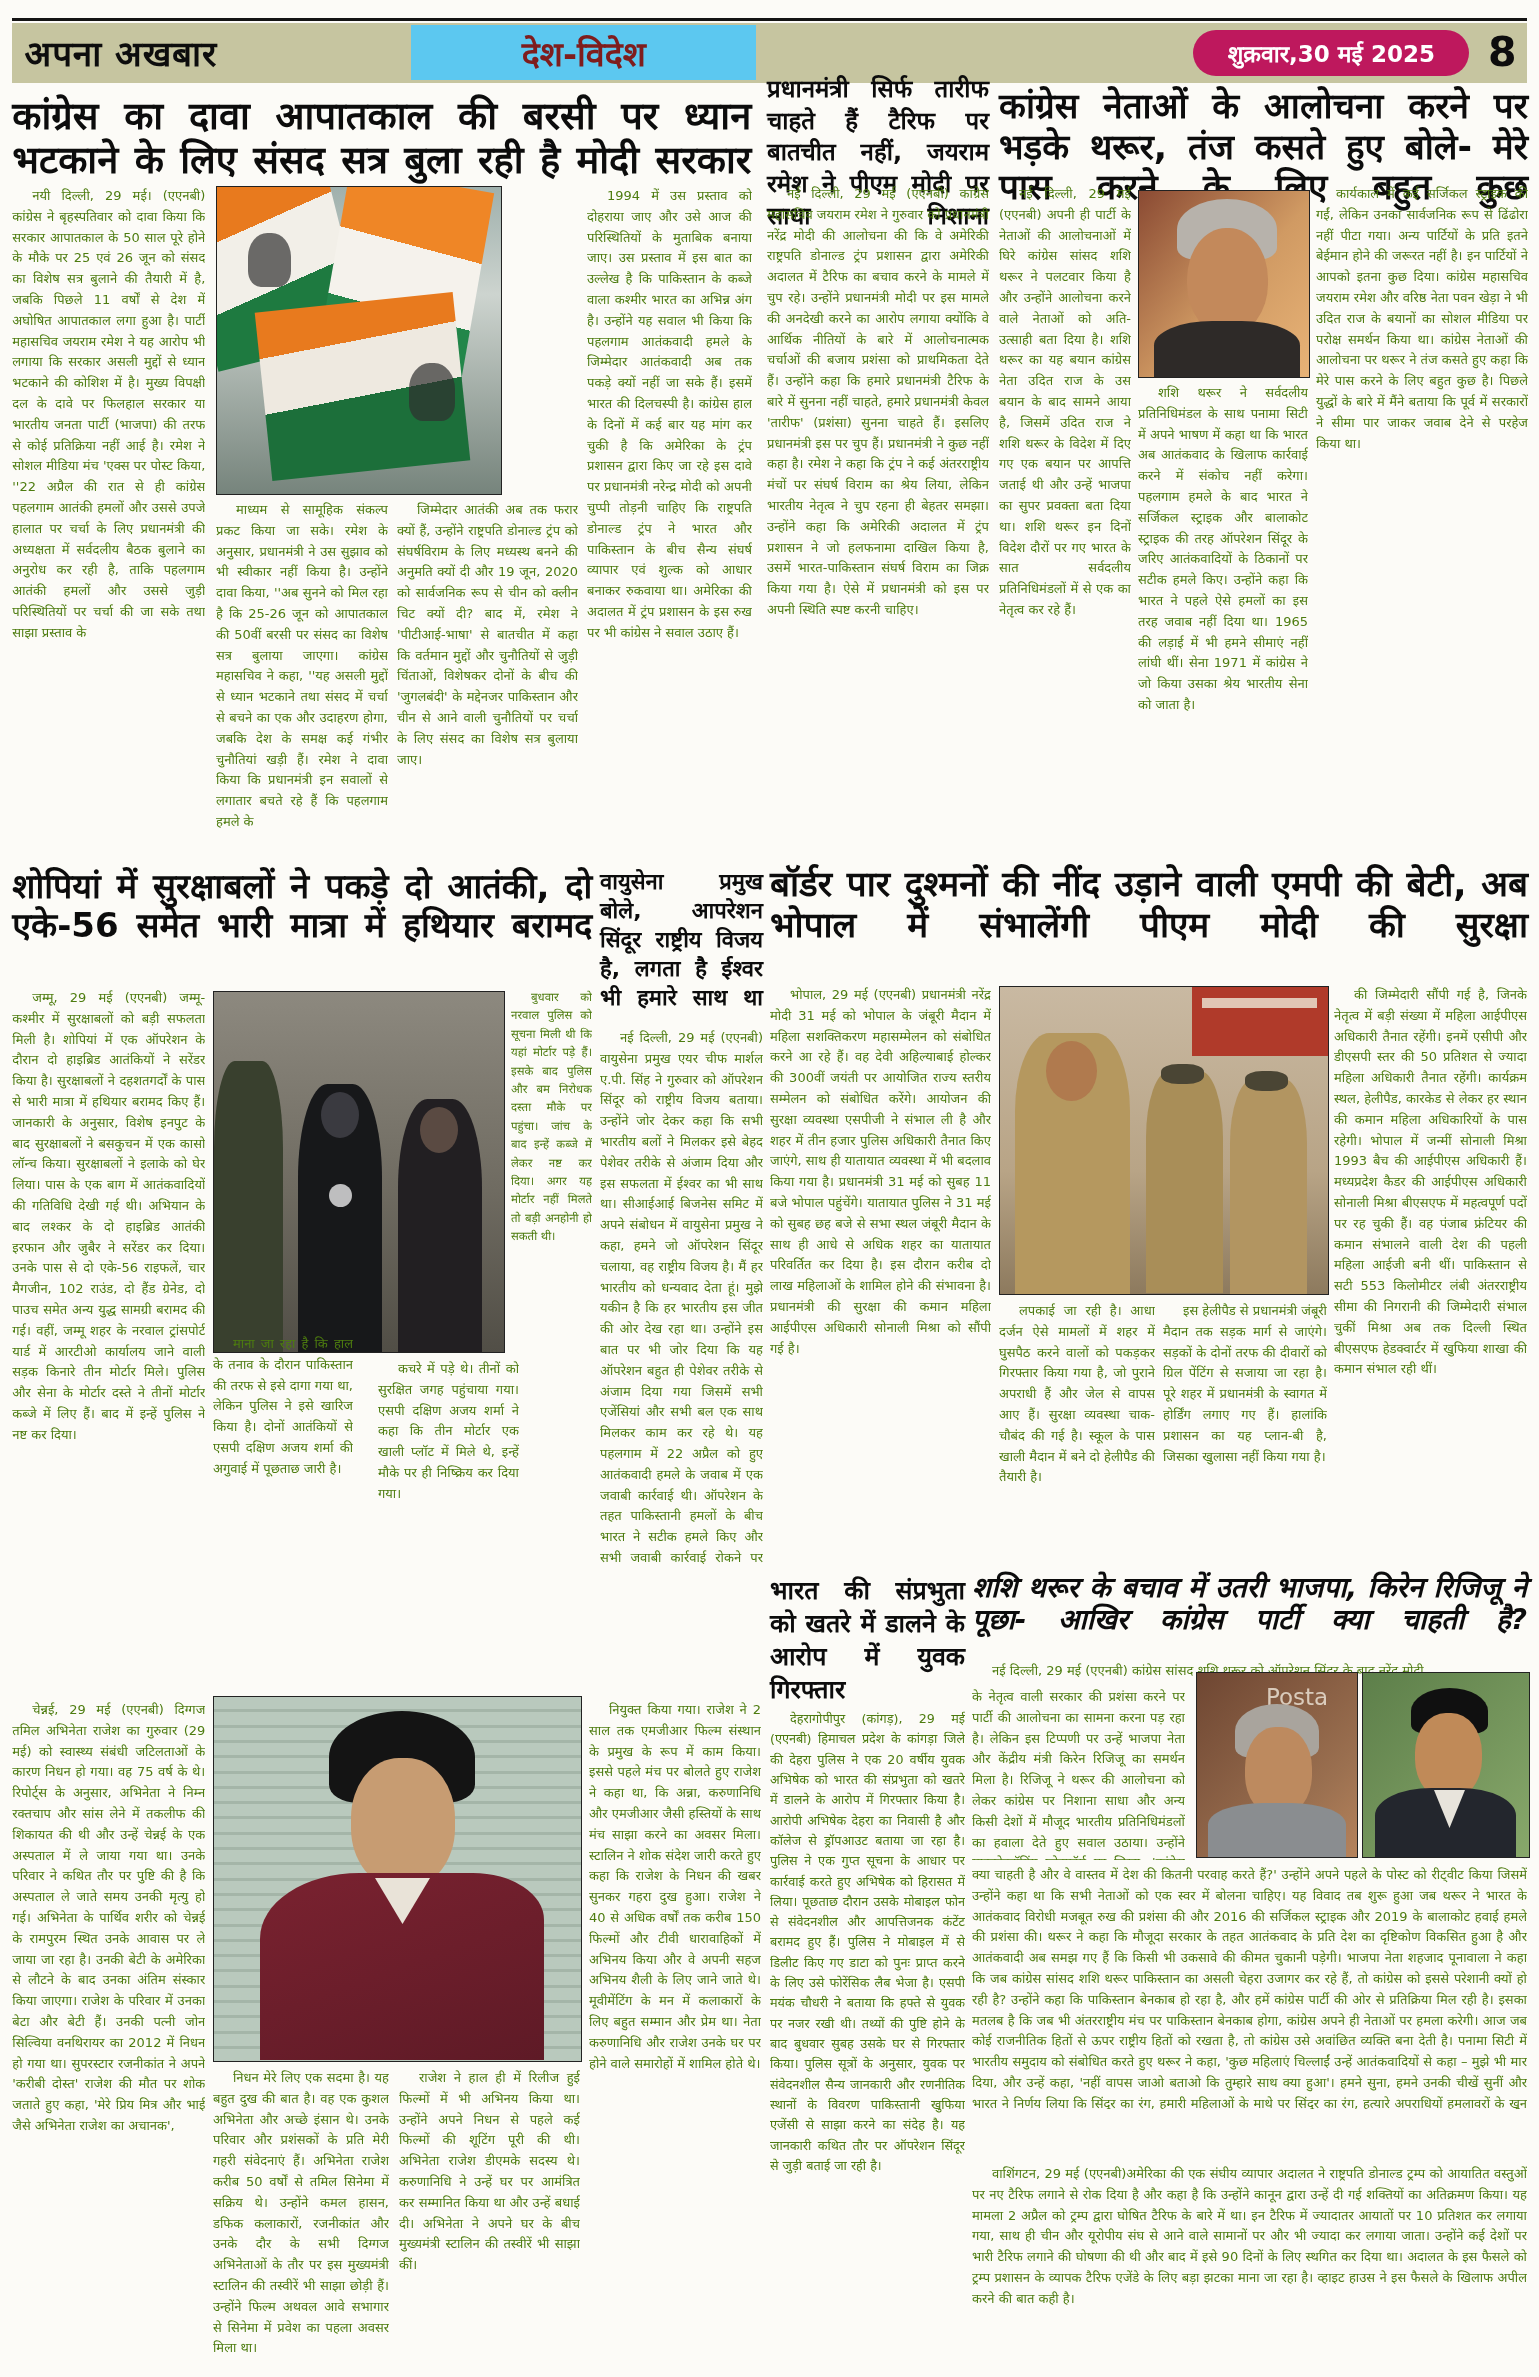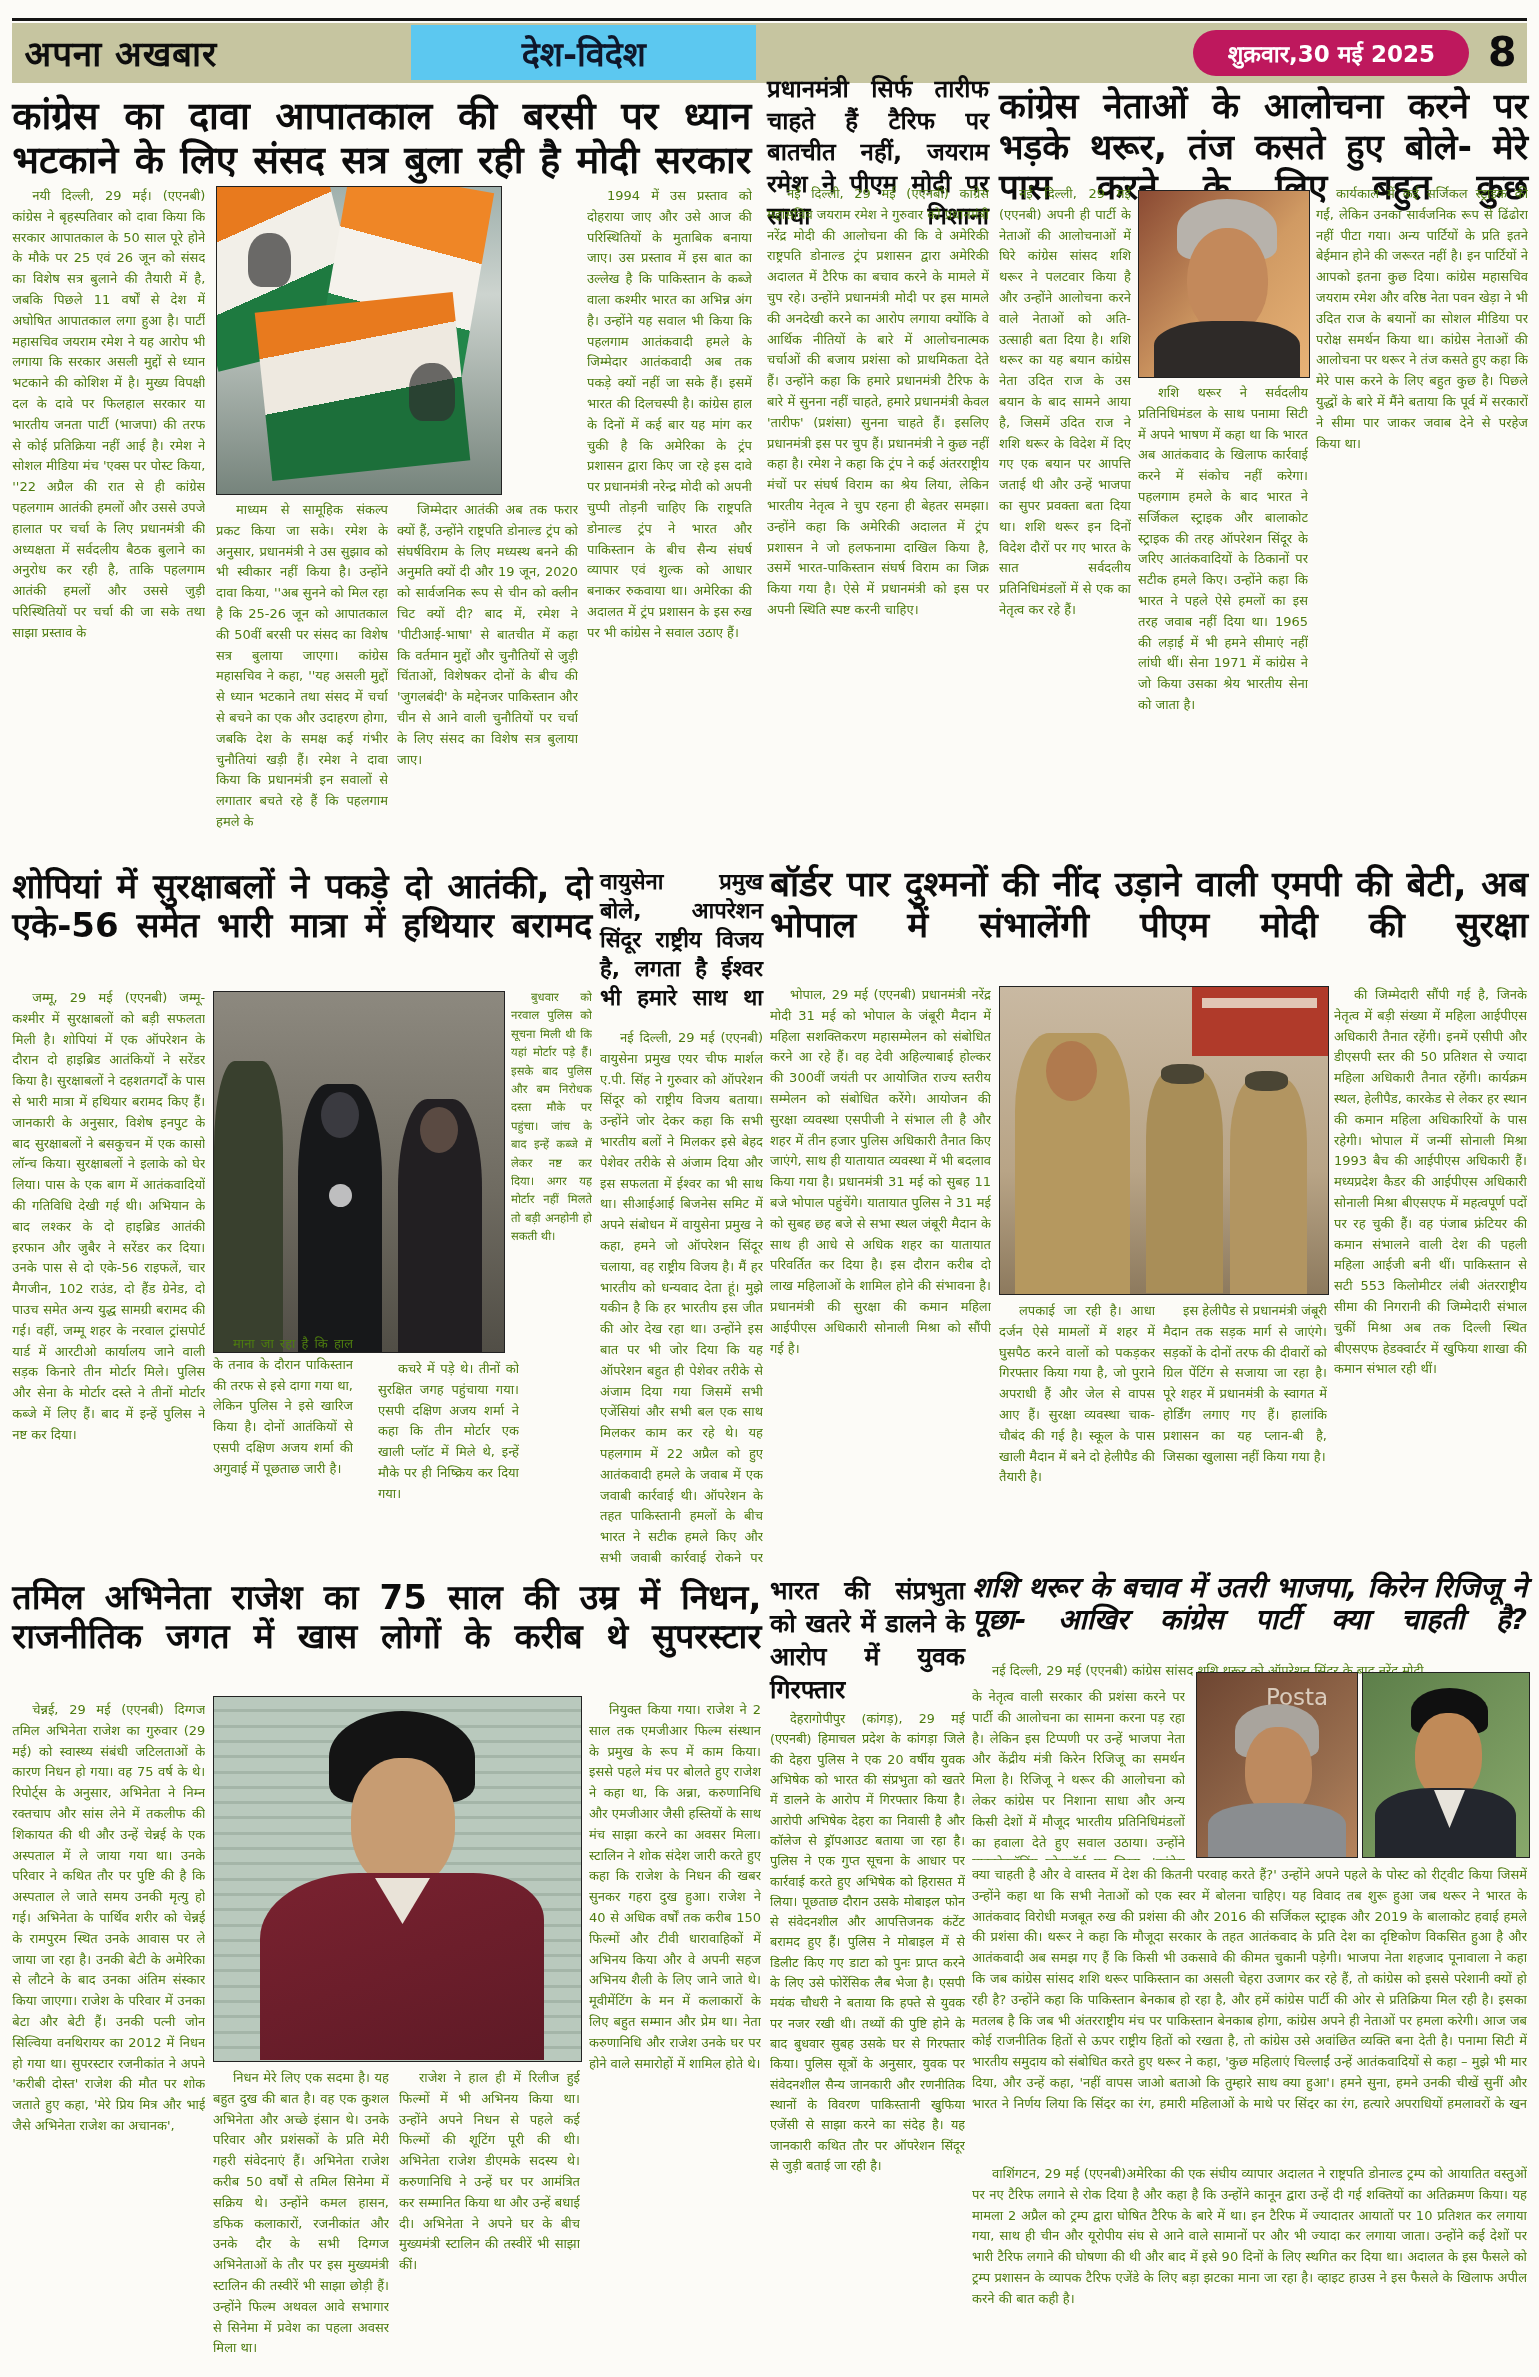--- a/index.html
+++ b/index.html
@@ -5,21 +5,21 @@
   html,body{margin:0;padding:0;background:#e8e8e4;}
   .page{
     position:relative;width:1540px;height:2377px;background:#fcfbf7;
     font-family:"DejaVu Sans",sans-serif;color:#1b1b1b;overflow:hidden;
   }
   
   .top-rule{position:absolute;left:12.3px;top:18.4px;width:1515px;height:3.1px;background:#141414;}
   .masthead{position:absolute;left:12.3px;top:23px;width:1515px;height:60px;background:#c6c5a0;}
   .paper-name{position:absolute;left:12.3px;top:6.1px;font-size:35px;font-weight:800;color:#0d0d0d;letter-spacing:0.8px;}
   .section-box{position:absolute;left:399px;top:2.3px;width:345px;height:55px;background:#5cc8f0;
-    display:flex;align-items:center;justify-content:center;font-size:34px;font-weight:800;color:#0f172a;}
+    display:flex;align-items:center;justify-content:center;font-size:34px;font-weight:800;color:#7f1d1d;}
   .date-pill{position:absolute;left:1181px;top:7px;width:276px;height:46px;border-radius:23px;background:#be185d;
     display:flex;align-items:center;justify-content:center;color:#ffffff;font-size:23px;font-weight:700;}
   .page-num{position:absolute;right:10.7px;top:4.6px;font-size:41px;font-weight:800;color:#0d0d0d;}
   
   .hl{position:absolute;font-weight:800;color:#0c0c0c;text-align:justify;text-align-last:justify;line-height:1.16;}
   .hl-light{font-weight:700;line-height:1.32;}
   .col{position:absolute;font-size:13px;line-height:1.6;text-align:justify;overflow:hidden;text-indent:20px;color:#4d7c0f;}
   .photo{position:absolute;border:0.8px solid #222;overflow:hidden;}
   .ph-el{position:absolute;}
 </style>
@@ -88,21 +88,20 @@
     <div class="ph-el" style="left:46px;top:54px;width:51px;height:60px;background:#b07a4e;border-radius:50%;"></div>
     <div class="ph-el" style="left:146px;top:84px;width:77px;height:222px;background:#a98e58;border-radius:30% 30% 0 0;"></div>
     <div class="ph-el" style="left:230px;top:92px;width:77px;height:215px;background:#b29561;border-radius:30% 30% 0 0;"></div>
     <div class="ph-el" style="left:161px;top:77px;width:43px;height:20px;background:#4a4534;border-radius:40%;"></div>
     <div class="ph-el" style="left:245px;top:84px;width:43px;height:20px;background:#4a4534;border-radius:40%;"></div>
   </div>
   <div class="col" style="left:999px;top:1301px;width:156px;height:268px;">लपकाई जा रही है। आधा दर्जन ऐसे मामलों में शहर में घुसपैठ करने वालों को पकड़कर गिरफ्तार किया गया है, जो पुराने अपराधी हैं और जेल से वापस आए हैं। सुरक्षा व्यवस्था चाक-चौबंद की गई है। स्कूल के पास खाली मैदान में बने दो हेलीपैड की तैयारी है।</div>
   <div class="col" style="left:1163px;top:1301px;width:164px;height:268px;">इस हेलीपैड से प्रधानमंत्री जंबूरी मैदान तक सड़क मार्ग से जाएंगे। सड़कों के दोनों तरफ की दीवारों को ग्रिल पेंटिंग से सजाया जा रहा है। पूरे शहर में प्रधानमंत्री के स्वागत में होर्डिंग लगाए गए हैं। हालांकि प्रशासन का यह प्लान-बी है, जिसका खुलासा नहीं किया गया है।</div>
   <div class="col" style="left:1334px;top:985px;width:193px;height:584px;">की जिम्मेदारी सौंपी गई है, जिनके नेतृत्व में बड़ी संख्या में महिला आईपीएस अधिकारी तैनात रहेंगी। इनमें एसीपी और डीएसपी स्तर की 50 प्रतिशत से ज्यादा महिला अधिकारी तैनात रहेंगी। कार्यक्रम स्थल, हेलीपैड, कारकेड से लेकर हर स्थान की कमान महिला अधिकारियों के पास रहेगी। भोपाल में जन्मीं सोनाली मिश्रा 1993 बैच की आईपीएस अधिकारी हैं। मध्यप्रदेश कैडर की आईपीएस अधिकारी सोनाली मिश्रा बीएसएफ में महत्वपूर्ण पदों पर रह चुकी हैं। वह पंजाब फ्रंटियर की कमान संभालने वाली देश की पहली महिला आईजी बनी थीं। पाकिस्तान से सटी 553 किलोमीटर लंबी अंतरराष्ट्रीय सीमा की निगरानी की जिम्मेदारी संभाल चुकीं मिश्रा अब तक दिल्ली स्थित बीएसएफ हेडक्वार्टर में खुफिया शाखा की कमान संभाल रही थीं।</div>
 
-  <div class="hl" style="left:12.3px;top:1578px;width:749px;height:100px;font-size:34px;">तमिल अभिनेता राजेश का 75 साल की उम्र में निधन, राजनीतिक जगत में खास लोगों के करीब थे सुपरस्टार</div>
   <div class="col" style="left:12.3px;top:1700px;width:193px;height:669px;">चेन्नई, 29 मई (एएनबी) दिग्गज तमिल अभिनेता राजेश का गुरुवार (29 मई) को स्वास्थ्य संबंधी जटिलताओं के कारण निधन हो गया। वह 75 वर्ष के थे। रिपोर्ट्स के अनुसार, अभिनेता ने निम्न रक्तचाप और सांस लेने में तकलीफ की शिकायत की थी और उन्हें चेन्नई के एक अस्पताल में ले जाया गया था। उनके परिवार ने कथित तौर पर पुष्टि की है कि अस्पताल ले जाते समय उनकी मृत्यु हो गई। अभिनेता के पार्थिव शरीर को चेन्नई के रामपुरम स्थित उनके आवास पर ले जाया जा रहा है। उनकी बेटी के अमेरिका से लौटने के बाद उनका अंतिम संस्कार किया जाएगा। राजेश के परिवार में उनका बेटा और बेटी हैं। उनकी पत्नी जोन सिल्विया वनथिरायर का 2012 में निधन हो गया था। सुपरस्टार रजनीकांत ने अपने 'करीबी दोस्त' राजेश की मौत पर शोक जताते हुए कहा, 'मेरे प्रिय मित्र और भाई जैसे अभिनेता राजेश का अचानक',</div>
   <div class="photo" style="left:213px;top:1696px;width:367px;height:364px;background:repeating-linear-gradient(180deg,#b9c9bd 0 12.3px,#a4b5a8 12.3px 15.3px);">
     <div class="ph-el" style="left:115px;top:14px;width:146px;height:92px;background:#141414;border-radius:50% 50% 20% 20%;"></div>
     <div class="ph-el" style="left:137px;top:61px;width:104px;height:130px;background:#c79c72;border-radius:46%;"></div>
     <div class="ph-el" style="left:46px;top:176px;width:284px;height:187px;background:linear-gradient(160deg,#7a2230 0%,#5e1a26 100%);border-radius:35% 25% 0 0;"></div>
     <div class="ph-el" style="left:161px;top:181px;width:55px;height:46px;background:#e9e3d8;clip-path:polygon(0 0,100% 0,50% 100%);"></div>
   </div>
   <div class="col" style="left:213px;top:2068px;width:176px;height:301px;">निधन मेरे लिए एक सदमा है। यह बहुत दुख की बात है। वह एक कुशल अभिनेता और अच्छे इंसान थे। उनके परिवार और प्रशंसकों के प्रति मेरी गहरी संवेदनाएं हैं। अभिनेता राजेश करीब 50 वर्षों से तमिल सिनेमा में सक्रिय थे। उन्होंने कमल हासन, डफिक कलाकारों, रजनीकांत और उनके दौर के सभी दिग्गज अभिनेताओं के तौर पर इस मुख्यमंत्री स्टालिन की तस्वीरें भी साझा छोड़ी हैं। उन्होंने फिल्म अथवल आवे सभागार से सिनेमा में प्रवेश का पहला अवसर मिला था।</div>
   <div class="col" style="left:399px;top:2068px;width:181px;height:301px;">राजेश ने हाल ही में रिलीज हुई फिल्मों में भी अभिनय किया था। उन्होंने अपने निधन से पहले कई फिल्मों की शूटिंग पूरी की थी। अभिनेता राजेश डीएमके सदस्य थे। करुणानिधि ने उन्हें घर पर आमंत्रित कर सम्मानित किया था और उन्हें बधाई दी। अभिनेता ने अपने घर के बीच मुख्यमंत्री स्टालिन की तस्वीरें भी साझा कीं।</div>
   <div class="col" style="left:589px;top:1700px;width:172px;height:669px;">नियुक्त किया गया। राजेश ने 2 साल तक एमजीआर फिल्म संस्थान के प्रमुख के रूप में काम किया। इससे पहले मंच पर बोलते हुए राजेश ने कहा था, कि अन्ना, करुणानिधि और एमजीआर जैसी हस्तियों के साथ मंच साझा करने का अवसर मिला। स्टालिन ने शोक संदेश जारी करते हुए कहा कि राजेश के निधन की खबर सुनकर गहरा दुख हुआ। राजेश ने 40 से अधिक वर्षों तक करीब 150 फिल्मों और टीवी धारावाहिकों में अभिनय किया और वे अपनी सहज अभिनय शैली के लिए जाने जाते थे। मूवीमेंटिंग के मन में कलाकारों के लिए बहुत सम्मान और प्रेम था। नेता करुणानिधि और राजेश उनके घर पर होने वाले समारोहों में शामिल होते थे।</div>

